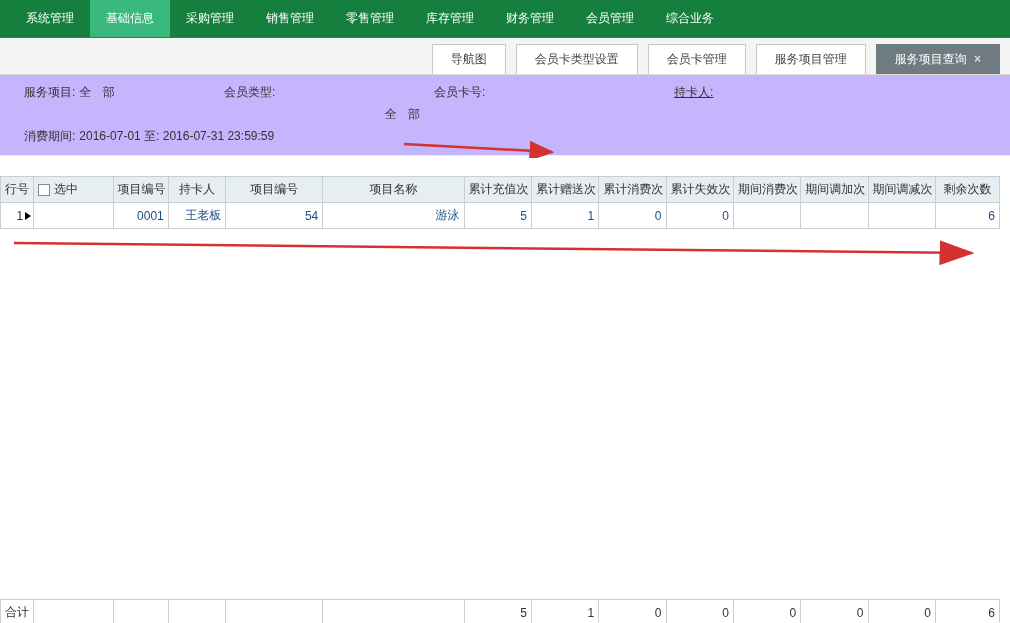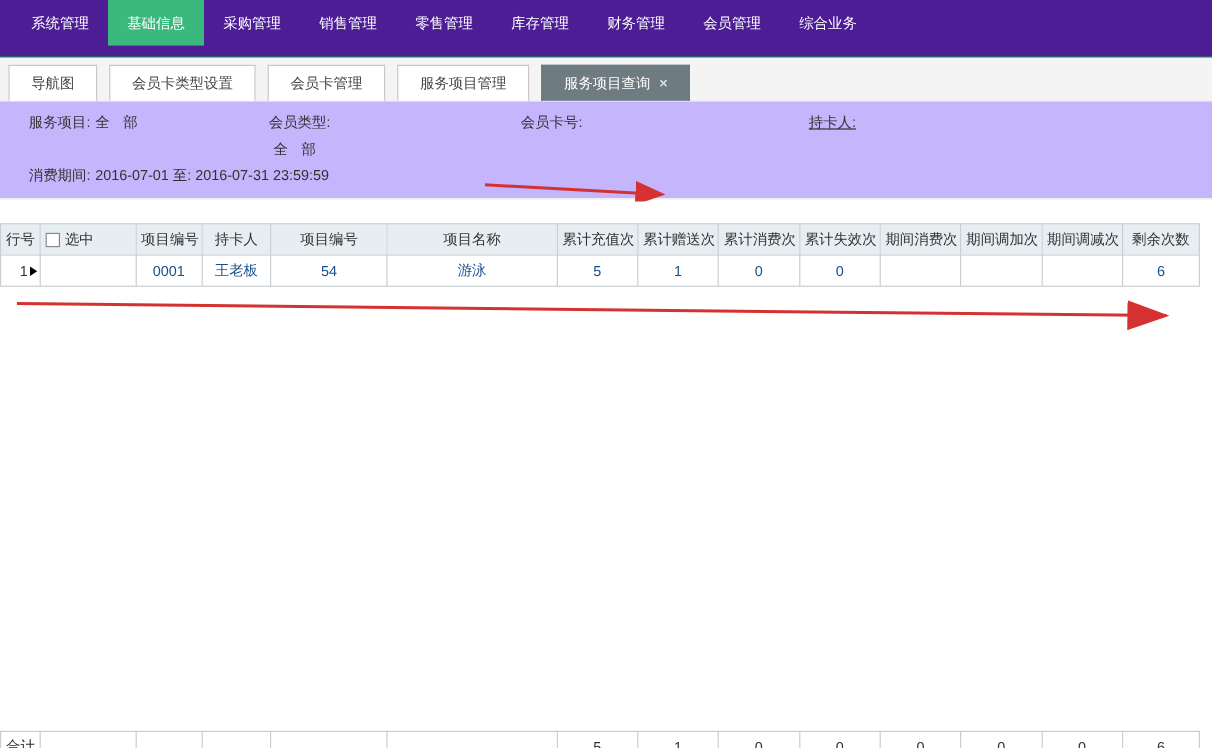--- a/index.html
+++ b/index.html
@@ -1,36 +1,36 @@
 <!DOCTYPE html>
 <html><head>
 <meta charset="utf-8">
 <style>
   * { box-sizing: border-box; margin: 0; padding: 0; }
   body { font-family: "Microsoft YaHei", "SimSun", Arial, sans-serif; font-size: 12px; color: #333; background: #fff; width: 1010px; }
-  .topbar { background: #4c1d95; color: #fff; height: 48px; display: flex; align-items: flex-start; padding: 0 0 0 10px; border-bottom: 1px solid #1e8a5a; }
+  .topbar { background: #15803d; color: #fff; height: 38px; display: flex; align-items: flex-end; padding: 0 0 0 10px; border-bottom: 1px solid #1e8a5a; }
   .topbar .menu { padding: 0 16px; height: 38px; line-height: 38px; cursor: pointer; }
   .topbar .menu.active { background: #3bb87d; }
   .subtabs-wrap { background: #f4f4f4; padding-top: 6px; border-bottom: 1px solid #dcdcdc; }
-  .subtabs { display: flex; padding-left: 7px; }
+  .subtabs { display: flex; padding-left: 7px; justify-content: flex-end; }
   .subtab { background: #fff; border: 1px solid #c8c8c8; border-bottom: none; margin-right: 10px; padding: 6px 18px; font-size: 12px; color: #444; cursor: pointer; }
   .subtab.active { background: #6e7b81; color: #fff; border-color: #6e7b81; }
   .subtab .x { margin-left: 4px; color: #ddd; font-weight: bold; cursor: pointer; }
   .filterbar { padding: 6px 14px 8px 24px; background: #c4b5fd; line-height: 22px; color: #333; border-bottom: 1px solid #eee; }
   .filterbar .row { display: flex; flex-wrap: wrap; }
   .filterbar .cell { display: flex; margin-right: 10px; }
   .filterbar .cell .label { color: #333; }
-  .filterbar .cell .val { margin-left: 4px; letter-spacing: 4px; }
+  .filterbar .cell .val { margin-left: 4px; letter-spacing: 4px; text-align: right; }
   .filterbar .cell-a { width: 190px; }
   .filterbar .cell-b { width: 200px; flex-direction: column; }
   .filterbar .cell-c { width: 230px; }
   .filterbar .cell-d { width: 150px; text-decoration: underline; }
   .tablewrap { margin: 20px 0 0 0; }
   table { border-collapse: collapse; width: 1000px; table-layout: fixed; }
-  th, td { border: 1px solid #c7cfd4; font-size: 12px; padding: 4px 4px; text-align: center; height: 22px; overflow: hidden; white-space: nowrap; }
+  th, td { border: 1px solid #c7cfd4; font-size: 12px; padding: 4px 4px; text-align: right; height: 22px; overflow: hidden; white-space: nowrap; }
   thead th { background: #e6eef1; color: #333; font-weight: normal; text-align: center; }
   tbody td { color: #1a4e8a; background: #fff; }
   tbody td.rownum { color: #333; text-align: right; padding-right: 2px; }
   .rowmark { display:inline-block; width:0; height:0; border-top:4px solid transparent; border-bottom:4px solid transparent; border-left:6px solid #000; margin-left:2px; vertical-align: middle; }
   col.c-row { width: 30px; } col.c-sel { width: 72px; } col.c-card { width: 50px; }
   col.c-holder { width: 52px; } col.c-code { width: 88px; } col.c-name { width: 128px; }
   col.c-n { width: 61px; } col.c-rem { width: 58px; }
   .chk { width: 12px; height: 12px; border:1px solid #888; display:inline-block; vertical-align: middle; margin-right:4px; background:#fff; }
   .arrow1 { position: relative; height: 0; }
   .arrow1 svg { position: absolute; left: 404px; top: -18px; }

